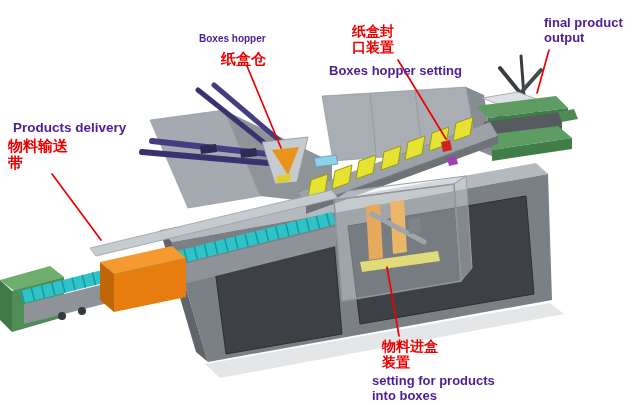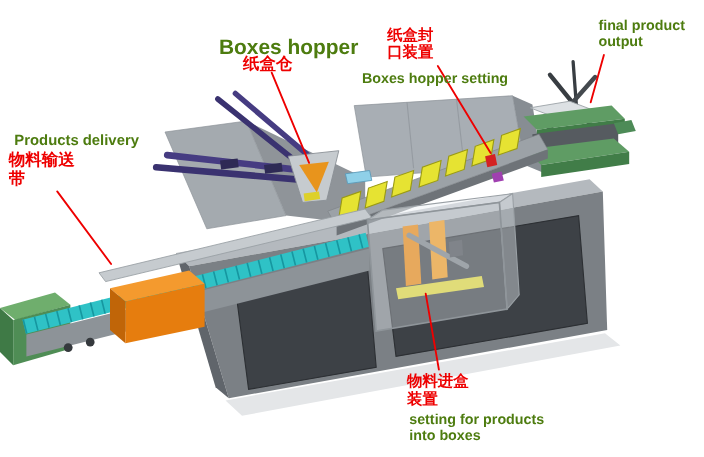--- a/index.html
+++ b/index.html
@@ -1,21 +1,21 @@
 <!DOCTYPE html>
 <html><head>
 <meta charset="utf-8">
 <style>
   * { margin:0; padding:0; box-sizing:border-box; }
   html,body { background:#ffffff; font-family:"Liberation Sans", sans-serif; }
   .stage { position:relative; width:640px; height:415px; background:#ffffff; overflow:hidden; }
   .stage svg { position:absolute; left:0; top:0; }
   .label { position:absolute; font-weight:bold; white-space:nowrap; line-height:1.15; }
   .label.wrap { white-space:normal; }
-  .en { color:#4d7c0f; }
+  .en { color:#4c1d95; }
   .zh { color:#ee0000; }
 </style>
 </head>
 <body>
 
 <div class="stage">
 
   <svg width="640" height="415" viewBox="0 0 640 415">
 
     <polygon points="205,364 550,303 564,314 220,378" fill="#e4e6e8"></polygon>
@@ -120,27 +120,27 @@
 
     <g stroke="#ee0000" stroke-width="1.7" stroke-linecap="round">
       <line x1="247" y1="66" x2="281" y2="148"></line>
       <line x1="398" y1="60" x2="446" y2="139"></line>
       <line x1="549" y1="50" x2="537" y2="93"></line>
       <line x1="52" y1="174" x2="101" y2="240"></line>
       <line x1="399" y1="336" x2="387" y2="267"></line>
     </g>
   </svg>
 
-  <div class="label en" style="left:199px; top:33px; font-size:19px;">Boxes hopper</div>
+  <div class="label en" style="left:199px; top:33px; font-size:10px;">Boxes hopper</div>
   <div class="label zh" style="left:221px; top:50px; font-size:15px;">纸盒仓</div>
 
   <div class="label zh wrap" style="left:352px; top:23px; width:48px; font-size:14px;">纸盒封口装置</div>
   <div class="label en" style="left:329px; top:64px; font-size:13px;">Boxes hopper setting</div>
 
   <div class="label en wrap" style="left:544px; top:16px; width:86px; font-size:13px;">final product output</div>
 
   <div class="label en" style="left:13px; top:120px; font-size:13.5px;text-align:center;">Products delivery</div>
   <div class="label zh wrap" style="left:8px; top:137px; width:62px; font-size:15px;">物料输送带</div>
 
-  <div class="label zh wrap" style="left:370px; top:338px; width:62px; font-size:14px;">物料进盒装置</div>
+  <div class="label zh wrap" style="left:382px; top:338px; width:62px; font-size:14px;">物料进盒装置</div>
   <div class="label en wrap" style="left:372px; top:374px; width:142px; font-size:13px; text-align:left;">setting for products into boxes</div>
 
 </div>
 
 </body></html>

